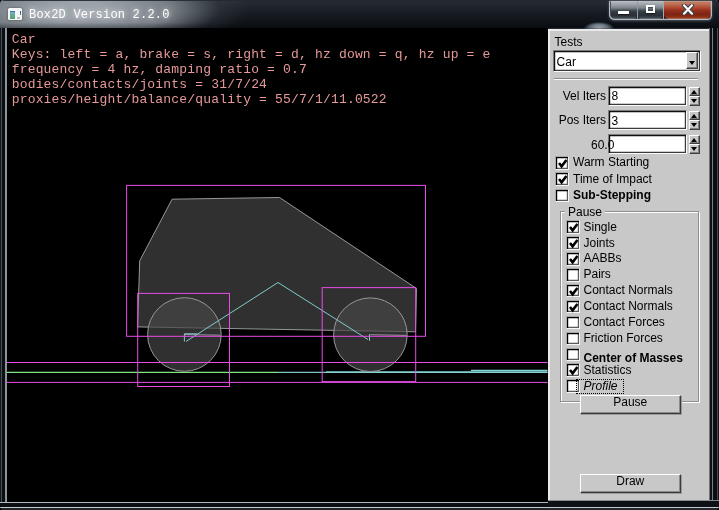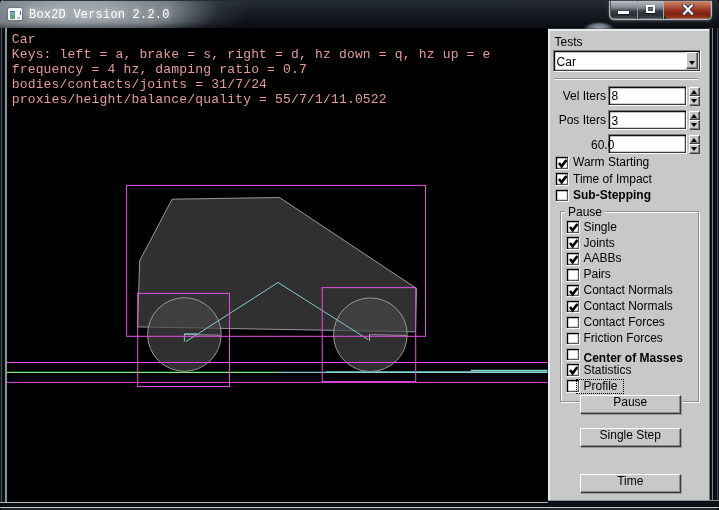--- a/index.html
+++ b/index.html
@@ -207,25 +207,24 @@
   <div class="lbl" style="left:583.5px;top:330.9px;">Friction Forces</div>
   <div class="cb" style="left:566.3px;top:347.5px;"></div>
   <div class="lbl" style="left:583.5px;top:351px;font-weight:bold;">Center of Masses</div>
   <div class="cb" style="left:566.3px;top:363.4px;">
       <svg width="11" height="11" viewBox="0 0 11 11">
         <path d="M2 5 L4.6 8.3 L9.4 2" stroke="#000" stroke-width="2.6" fill="none"></path>
       </svg>
     </div>
   <div class="lbl" style="left:583.5px;top:362.7px;">Statistics</div>
   <div class="cb" style="left:566.3px;top:379.3px;"></div>
-  <div class="lbl" style="left:583.5px;top:378.6px;">Profile</div>
+  <div class="lbl" style="left:583.5px;top:378.6px;font-style:italic;">Profile</div>
   <div class="abs" style="left:575.5px;top:379px;width:46px;height:12.5px;border:1px dotted #000;"></div>
 
   <div class="btn" style="top:395px;text-align:center;">Pause</div>
-  <div class="btn" style="top:428.4px;">Single Step</div>
-  <div class="btn" style="top:474.3px;">Time</div>
+  <div class="btn" style="top:474.3px;">Draw</div>
   <div id="bl"></div>
     <div id="br"></div>
     <div id="bb">
       <div class="l"></div>
       <div class="r"></div>
     </div>
 </div>
 
 </body></html>

